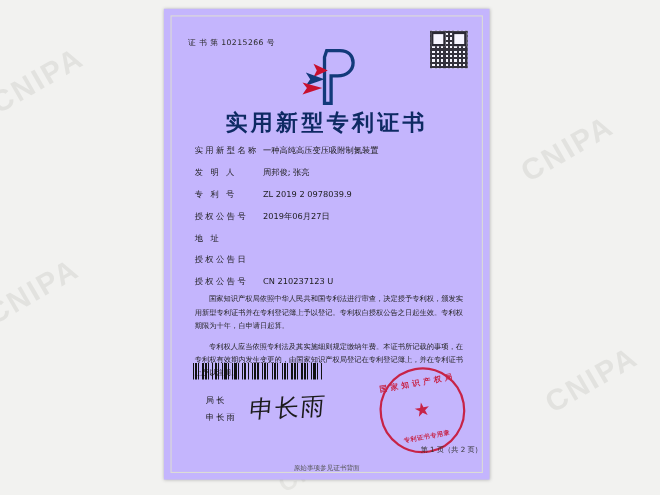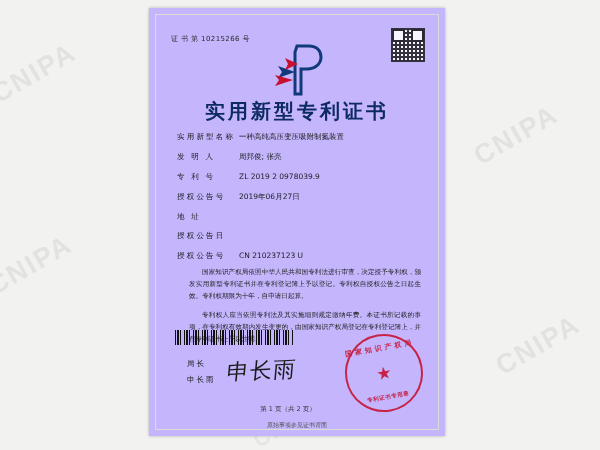--- a/index.html
+++ b/index.html
@@ -137,21 +137,21 @@
   .para {
     position: absolute;
     left: 28px;
     right: 24px;
     top: 258px;
     font-size: 6.6px;
     color: #242424;
     line-height: 1.85;
     text-align: justify;
   }
-  .para p { margin: 0 0 6px 12px; text-indent: 13px; }
+  .para p { margin: 0 0 6px 0; text-indent: 13px; }
 
   .barcode {
     position: absolute;
     left: 26px;
     top: 322px;
     width: 118px;
     height: 15px;
     background:
       repeating-linear-gradient(90deg,
         #111 0 1px, transparent 1px 2px,
@@ -211,23 +211,23 @@
     position: absolute;
     left: 0; right: 0; bottom: 8px;
     text-align: center;
     font-size: 5.6px;
     font-weight: bold;
     letter-spacing: 0.5px;
   }
 
   .pageno {
     position: absolute;
-    left: 0; right: 18px;
+    left: 0; right: 7px;
     bottom: 22px;
-    text-align: center;
+    text-align: right;
     font-size: 6.5px;
     color: #333;
   }
   .footnote {
     position: absolute;
     left: 0; right: 0;
     bottom: 6px;
     text-align: center;
     font-size: 6px;
     color: #555;

